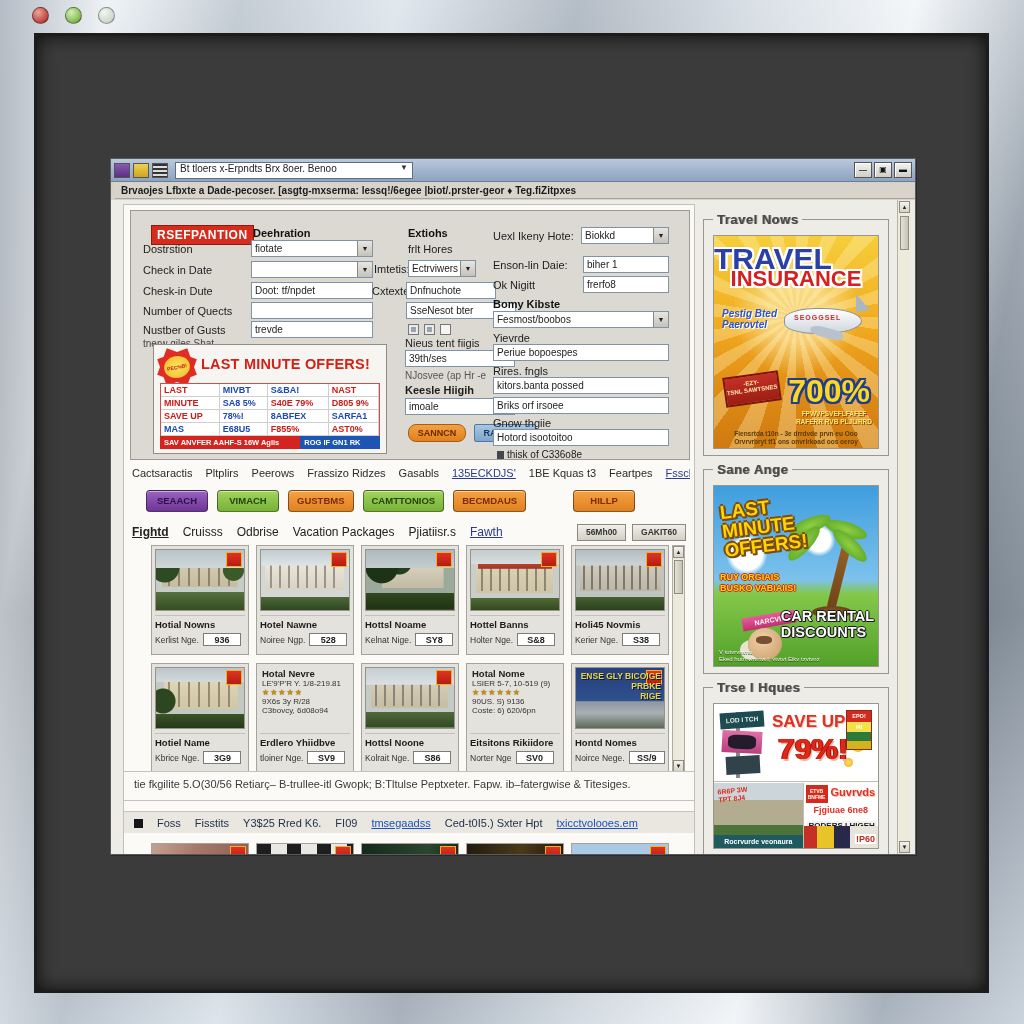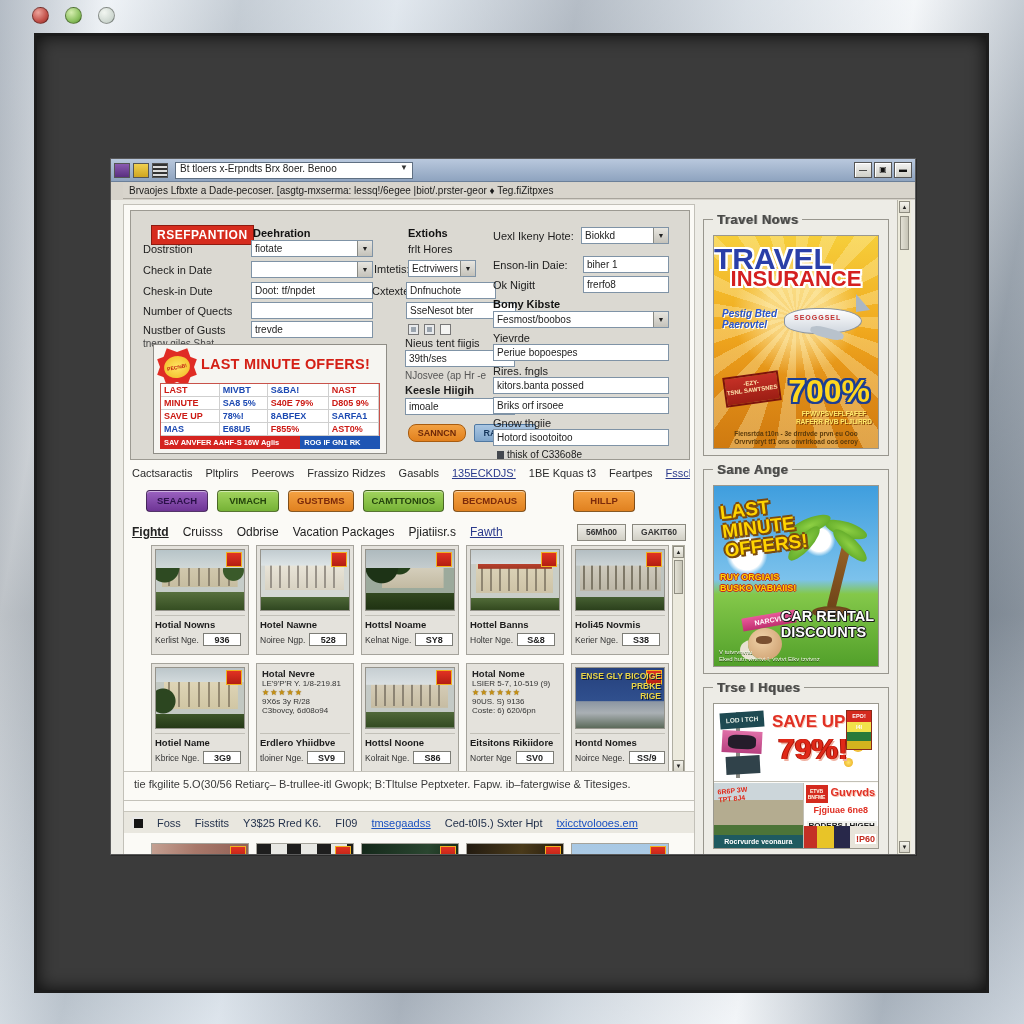--- a/index.html
+++ b/index.html
@@ -27,22 +27,22 @@
   .tb-ico.purple{background:linear-gradient(#8a5ab0,#5a2f80);}
   .tb-ico.yellow{background:linear-gradient(#f0d050,#cfa520);}
   .tb-ico.stripes{background:repeating-linear-gradient(180deg,#333 0 2px,#ddd 2px 4px);}
   .title-combo{margin-left:4px;width:238px;height:17px;background:#fff;border:1px solid #5f6f82;
     font-size:10px;color:#222;display:flex;align-items:flex-start;padding:0 4px;gap:0;}
   .title-combo .txt{flex:1;white-space:nowrap;overflow:hidden;}
   .title-combo .arr{font-size:8px;color:#333;}
   .win-btns{margin-left:auto;display:flex;gap:2px;}
   .wbtn{width:18px;height:16px;background:linear-gradient(#f2f2f2,#cfcfc7);border:1px solid #555;
     box-shadow:inset 1px 1px 0 #fff;font-size:8px;line-height:14px;text-align:center;color:#111;font-weight:bold;}
-  .menubar{position:absolute;left:12px;top:24px;right:0;height:16px;background:#d8d4cc;border-bottom:1px solid #a8a49c;
-    font-size:10px;color:#1a1a1a;display:flex;align-items:center;padding:0 6px;white-space:nowrap;overflow:hidden;}
+  .menubar{position:absolute;left:4px;top:24px;right:0;height:16px;background:#d8d4cc;border-bottom:1px solid #a8a49c;
+    font-size:10px;color:#1a1a1a;display:flex;align-items:center;padding:0 6px;white-space:nowrap;overflow:hidden;font-weight:bold;}
 
   .content{position:absolute;left:0;top:41px;right:0;bottom:0;background:#edece6;overflow:hidden;}
 
   
   .main-col{position:absolute;left:12px;top:4px;width:572px;height:655px;background:#fbfaf6;border:1px solid #c2c0b8;overflow:hidden;}
 
   
   .form-panel{position:absolute;left:6px;top:5px;width:560px;height:250px;background:#dbd9d2;border:1px solid #9c9a92;}
   .abs{position:absolute;}
   .lbl{font-size:11px;color:#1c1c1c;white-space:nowrap;}

